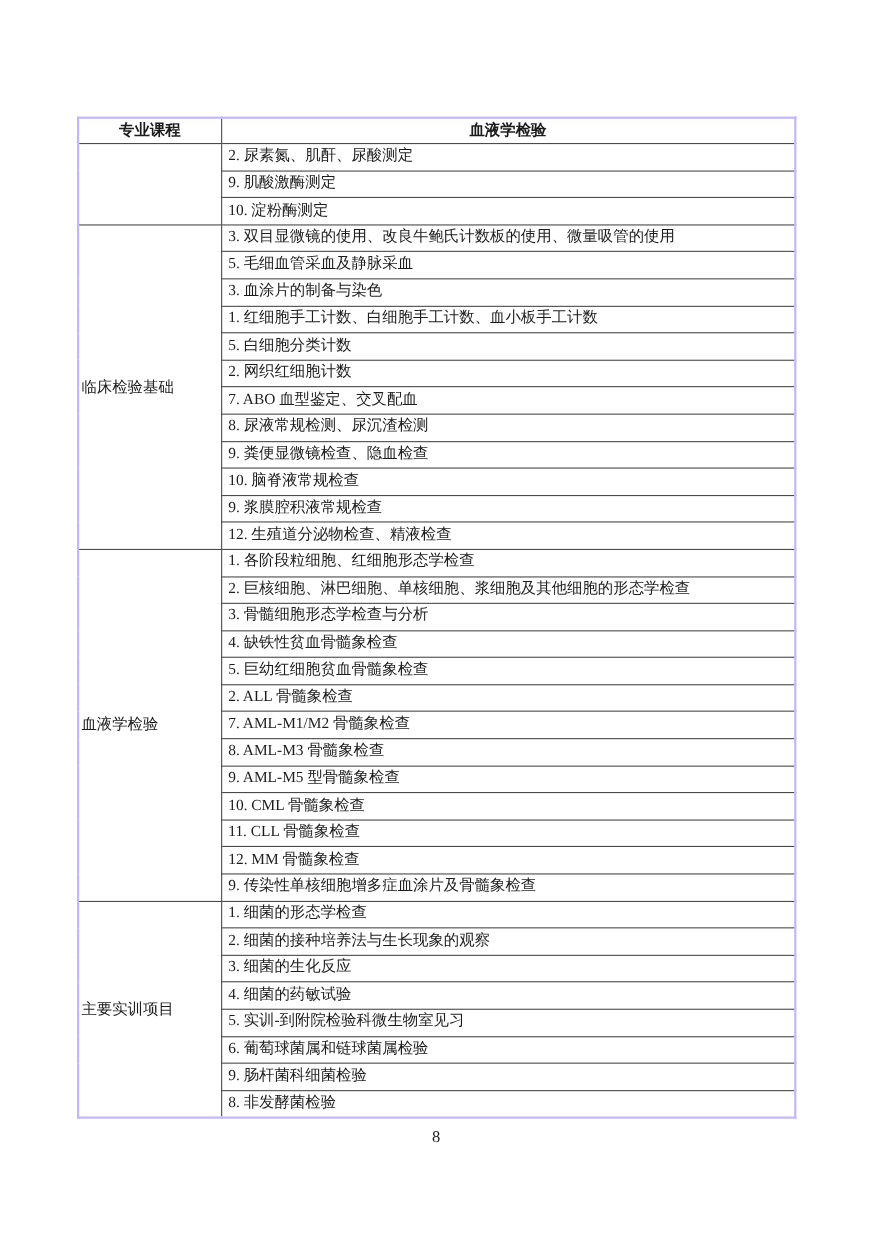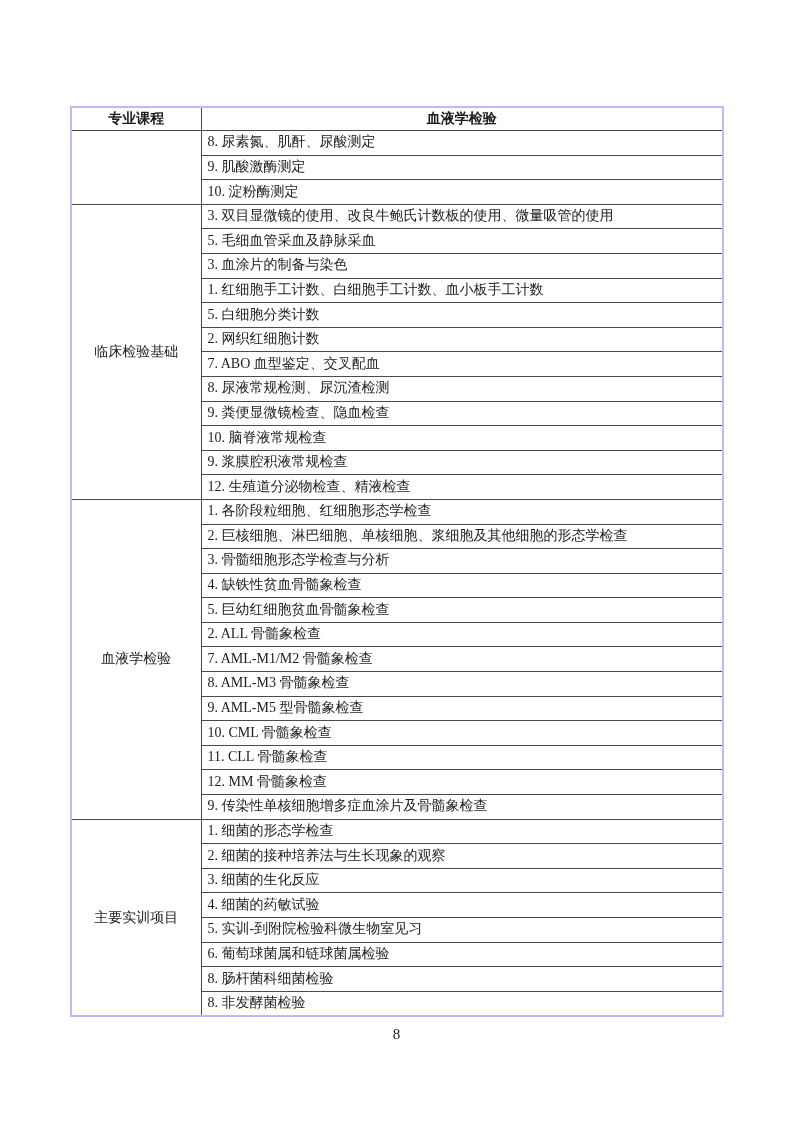--- a/index.html
+++ b/index.html
@@ -41,21 +41,20 @@
     padding: 1px 2px;
   }
   .course-table td.item-cell {
     text-align: left;
     vertical-align: middle;
     height: 23.6px;
     padding: 0 4px 0 6px;
     line-height: 1.2;
   }
   .course-table td.course-cell {
-    text-align: center;
     vertical-align: middle;
     padding: 13px 2px;
   }
   .page-number {
     position: absolute;
     top: 1026px;
     left: 0;
     width: 100%;
     text-align: center;
     font-size: 15px;
@@ -75,21 +74,21 @@
     </colgroup>
     <thead>
       <tr>
         <th>专业课程</th>
         <th>血液学检验</th>
       </tr>
     </thead>
     <tbody>
         <tr>
           <td class="course-cell" rowspan="3"></td>
-          <td class="item-cell">8. 尿素氮、肌酐、尿酸测定</td>
+          <td class="item-cell">2. 尿素氮、肌酐、尿酸测定</td>
         </tr>
         <tr>
           <td class="item-cell">9. 肌酸激酶测定</td>
         </tr>
         <tr>
           <td class="item-cell">10. 淀粉酶测定</td>
         </tr>
         <tr>
           <td class="course-cell" rowspan="12">临床检验基础</td>
           <td class="item-cell">3. 双目显微镜的使用、改良牛鲍氏计数板的使用、微量吸管的使用</td>
@@ -180,21 +179,21 @@
         <tr>
           <td class="item-cell">4. 细菌的药敏试验</td>
         </tr>
         <tr>
           <td class="item-cell">5. 实训-到附院检验科微生物室见习</td>
         </tr>
         <tr>
           <td class="item-cell">6. 葡萄球菌属和链球菌属检验</td>
         </tr>
         <tr>
-          <td class="item-cell">8. 肠杆菌科细菌检验</td>
+          <td class="item-cell">9. 肠杆菌科细菌检验</td>
         </tr>
         <tr>
           <td class="item-cell">8. 非发酵菌检验</td>
         </tr>
       </tbody>
   </table>
 
   <div class="page-number">8</div>
 
 </div>

